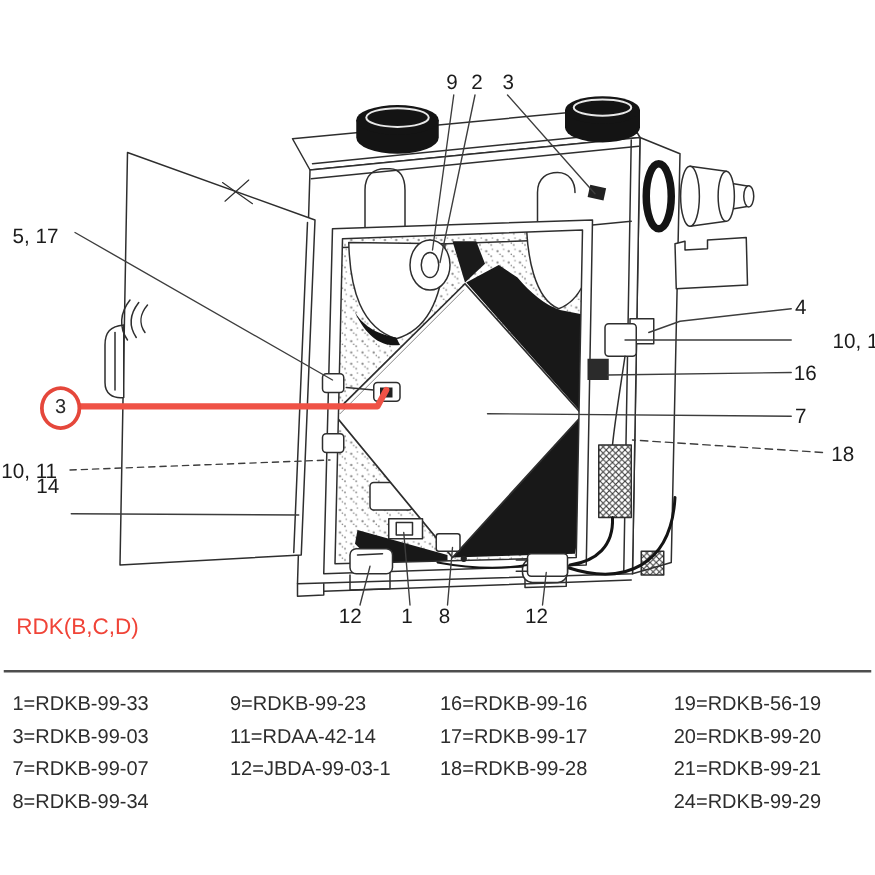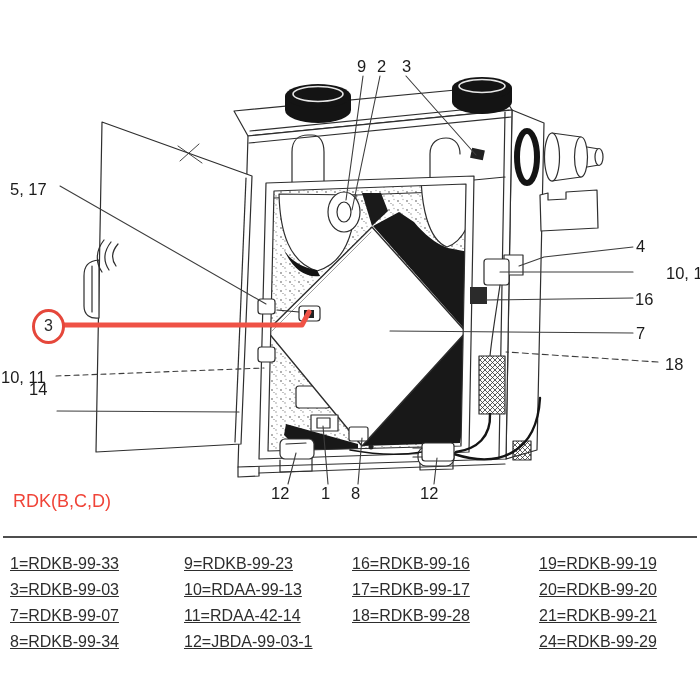--- a/index.html
+++ b/index.html
@@ -6,21 +6,21 @@
   .stage{position:relative;width:700px;height:700px;background:#fff;overflow:hidden;
          font-family:"Liberation Sans", sans-serif;}
   .stage svg{position:absolute;left:0;top:0;z-index:1;}
   .callout{position:absolute;z-index:3;font-size:16.5px;color:#1b1b1b;white-space:nowrap;}
   .circled{position:absolute;z-index:3;left:32px;top:309px;width:27px;height:29px;
            border:3px solid #e5473b;border-radius:50%;text-align:center;line-height:28px;
            font-size:16px;color:#2a2a2a;background:#fff;}
   .model{position:absolute;z-index:3;left:13px;top:491px;font-size:18px;color:#f04438;}
   .rule{position:absolute;z-index:2;left:3px;top:536px;width:694px;height:2px;background:#4e4e4e;}
   .parts-col{position:absolute;z-index:3;top:551px;font-size:16px;color:#2d2d2d;}
-  .parts-col div{line-height:26px;white-space:nowrap;text-decoration:underline;}
+  .parts-col div{line-height:26px;white-space:nowrap;}
   .c1{left:10px}.c2{left:184px}.c3{left:352px}.c4{left:539px}
 </style>
 </head>
 <body>
 
 <div class="stage">
 
 <svg width="700" height="700" viewBox="0 0 700 700">
   <defs>
     <pattern id="speck" width="9" height="9" patternUnits="userSpaceOnUse">
@@ -208,30 +208,29 @@
 <div class="rule"></div>
 
 <div class="parts-col c1">
   <div>1=RDKB-99-33</div>
   <div>3=RDKB-99-03</div>
   <div>7=RDKB-99-07</div>
   <div>8=RDKB-99-34</div>
 </div>
 <div class="parts-col c2">
   <div>9=RDKB-99-23</div>
-  <div>10=RDAA-99-13</div>
   <div>11=RDAA-42-14</div>
   <div>12=JBDA-99-03-1</div>
 </div>
 <div class="parts-col c3">
   <div>16=RDKB-99-16</div>
   <div>17=RDKB-99-17</div>
   <div>18=RDKB-99-28</div>
   <div></div>
 </div>
 <div class="parts-col c4">
-  <div>19=RDKB-99-19</div>
+  <div>19=RDKB-56-19</div>
   <div>20=RDKB-99-20</div>
   <div>21=RDKB-99-21</div>
   <div>24=RDKB-99-29</div>
 </div>
 
 </div>
 
 </body></html>

